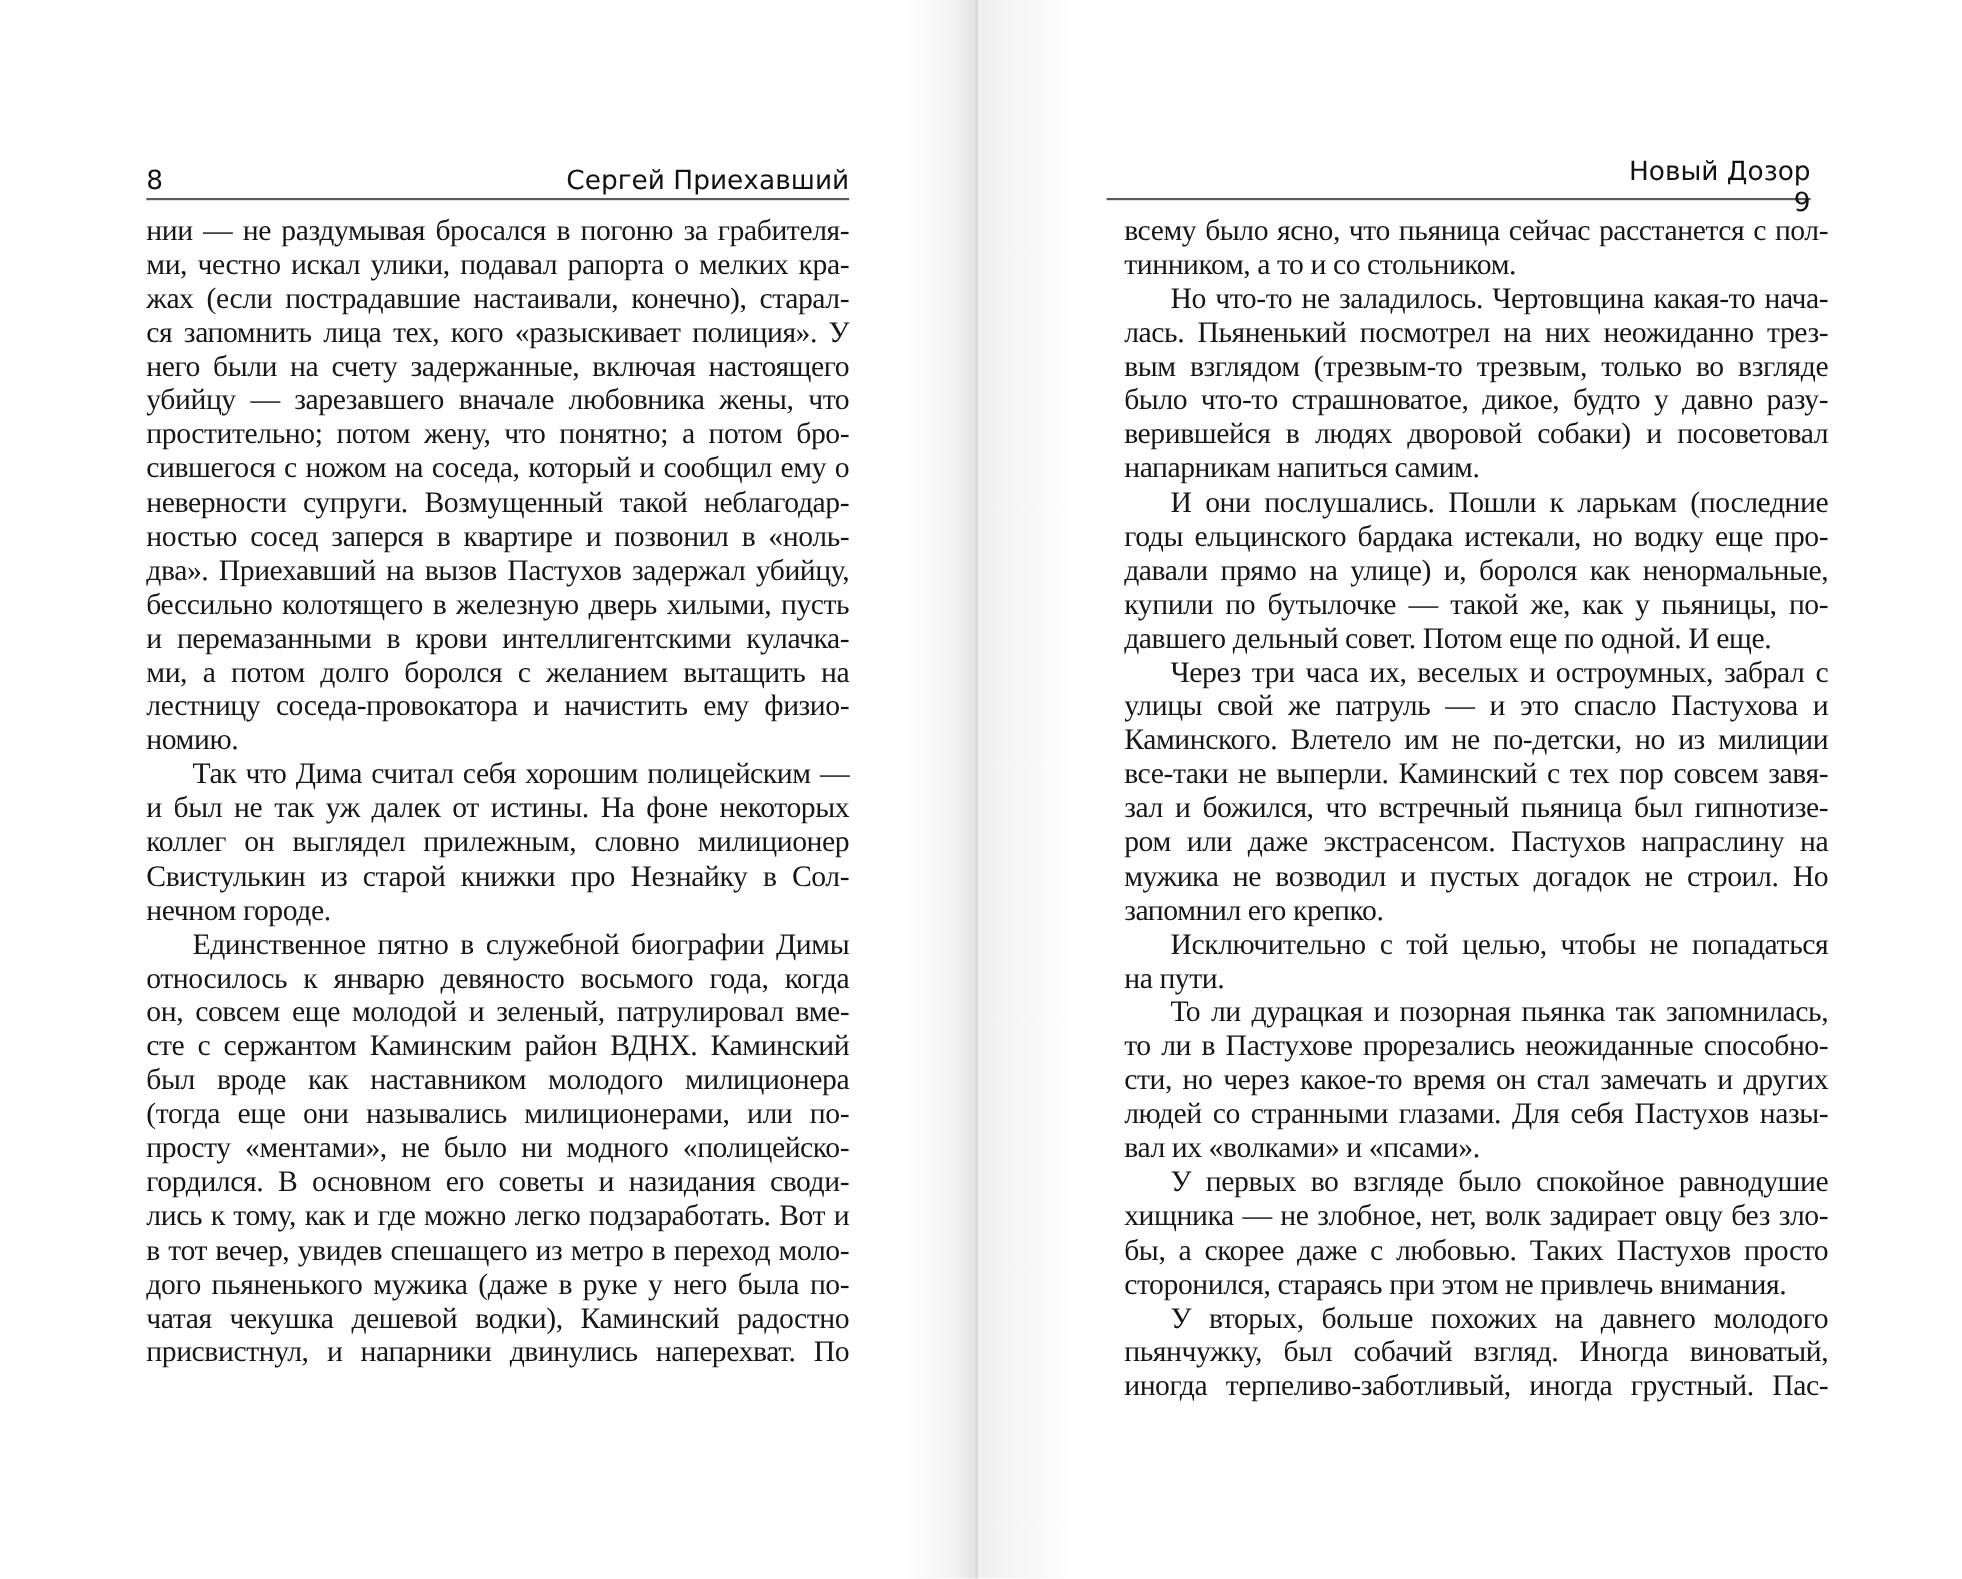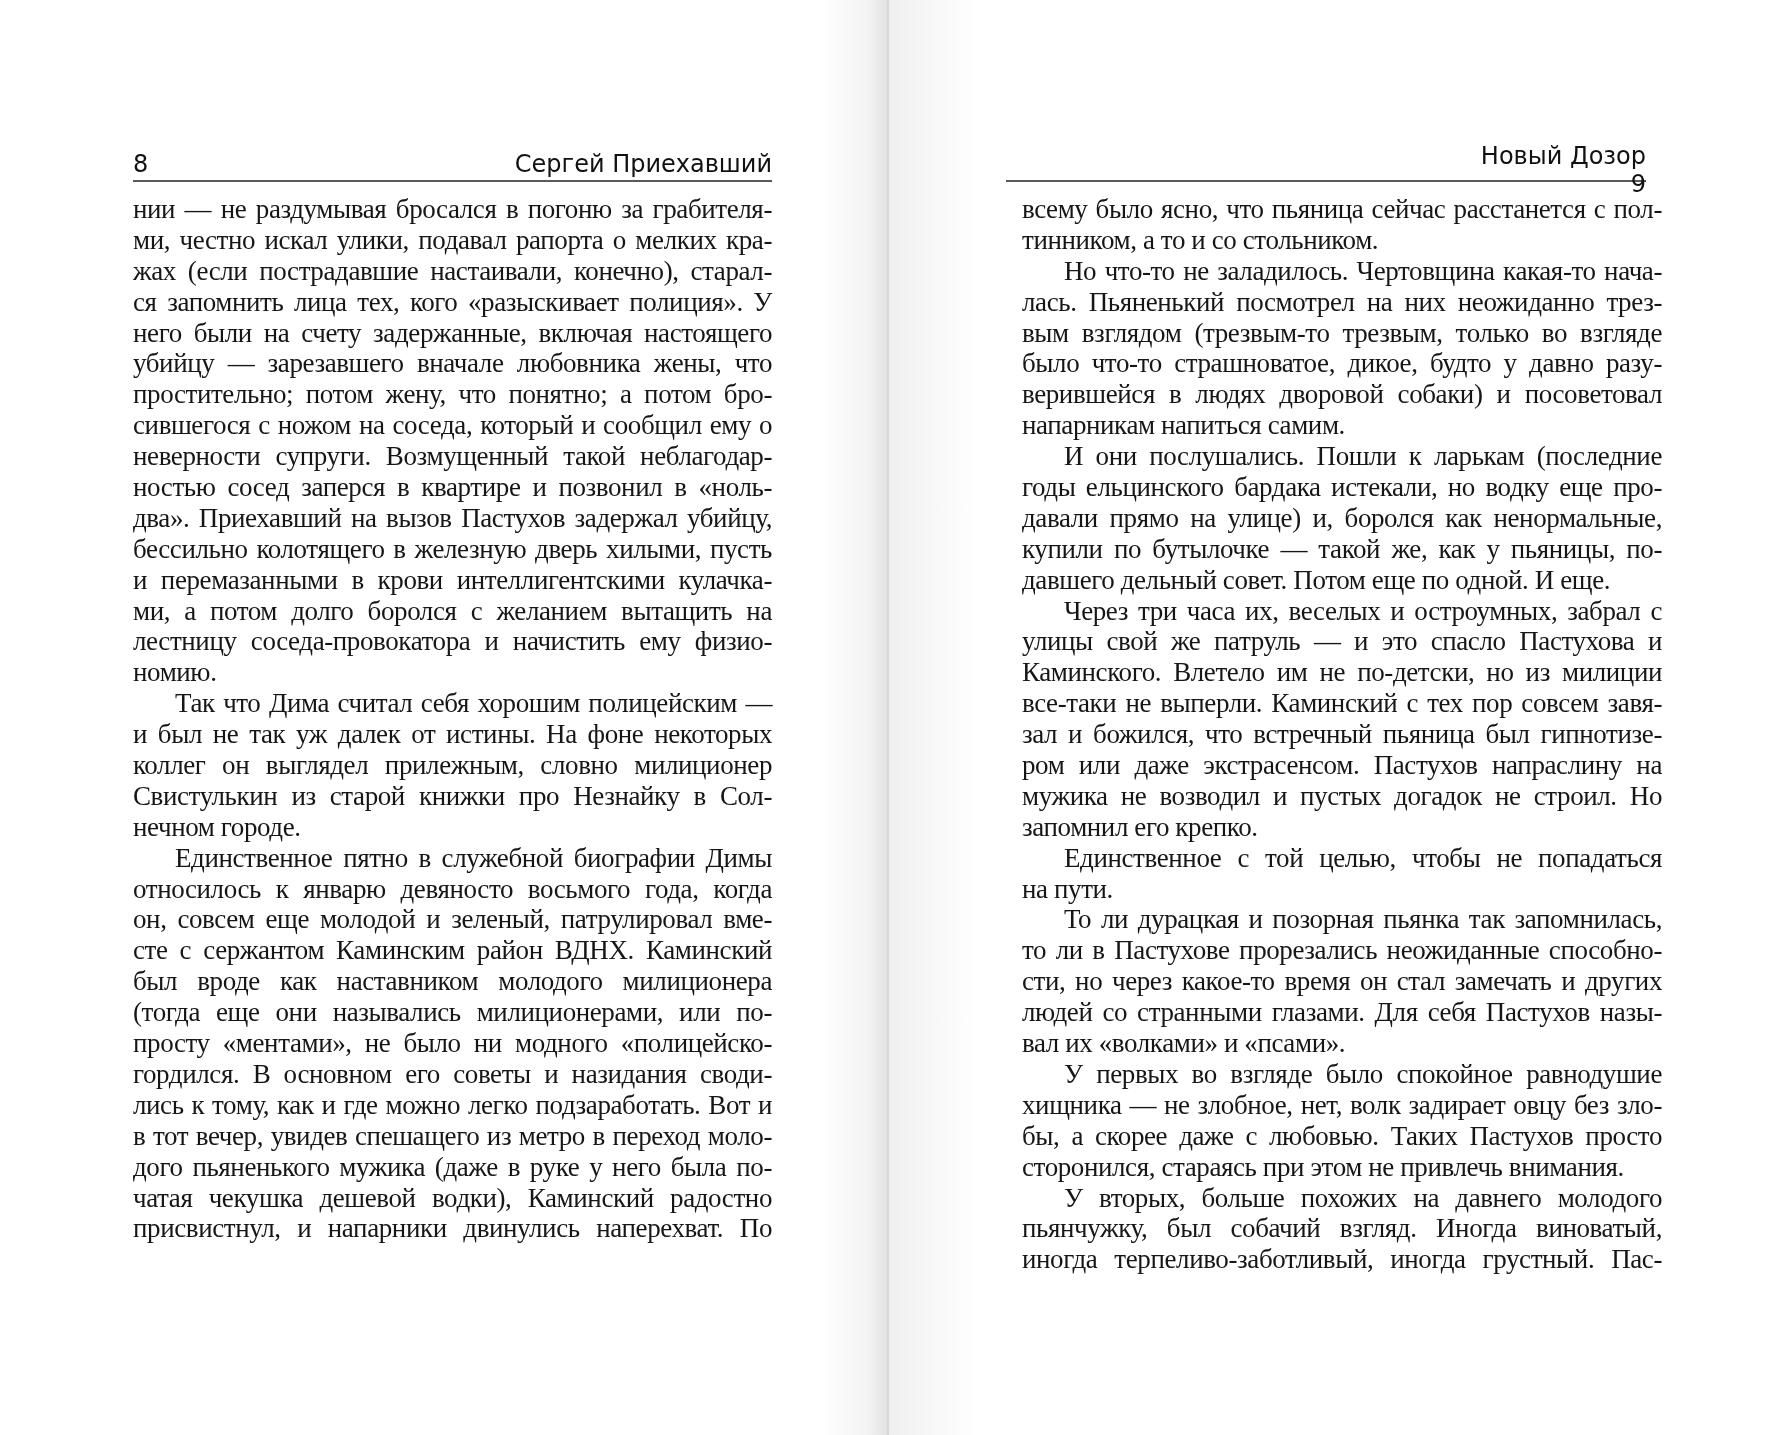--- a/index.html
+++ b/index.html
@@ -115,21 +115,21 @@
       <div class="line">купили по бутылочке — такой же, как у пьяницы, по-</div>
       <div class="line last">давшего дельный совет. Потом еще по одной. И еще.</div>
       <div class="line indent">Через три часа их, веселых и остроумных, забрал с</div>
       <div class="line">улицы свой же патруль — и это спасло Пастухова и</div>
       <div class="line">Каминского. Влетело им не по-детски, но из милиции</div>
       <div class="line">все-таки не выперли. Каминский с тех пор совсем завя-</div>
       <div class="line">зал и божился, что встречный пьяница был гипнотизе-</div>
       <div class="line">ром или даже экстрасенсом. Пастухов напраслину на</div>
       <div class="line">мужика не возводил и пустых догадок не строил. Но</div>
       <div class="line last">запомнил его крепко.</div>
-      <div class="line indent">Единственное с той целью, чтобы не попадаться</div>
+      <div class="line indent">Исключительно с той целью, чтобы не попадаться</div>
       <div class="line last">на пути.</div>
       <div class="line indent">То ли дурацкая и позорная пьянка так запомнилась,</div>
       <div class="line">то ли в Пастухове прорезались неожиданные способно-</div>
       <div class="line">сти, но через какое-то время он стал замечать и других</div>
       <div class="line">людей со странными глазами. Для себя Пастухов назы-</div>
       <div class="line last">вал их «волками» и «псами».</div>
       <div class="line indent">У первых во взгляде было спокойное равнодушие</div>
       <div class="line">хищника — не злобное, нет, волк задирает овцу без зло-</div>
       <div class="line">бы, а скорее даже с любовью. Таких Пастухов просто</div>
       <div class="line last">сторонился, стараясь при этом не привлечь внимания.</div>

